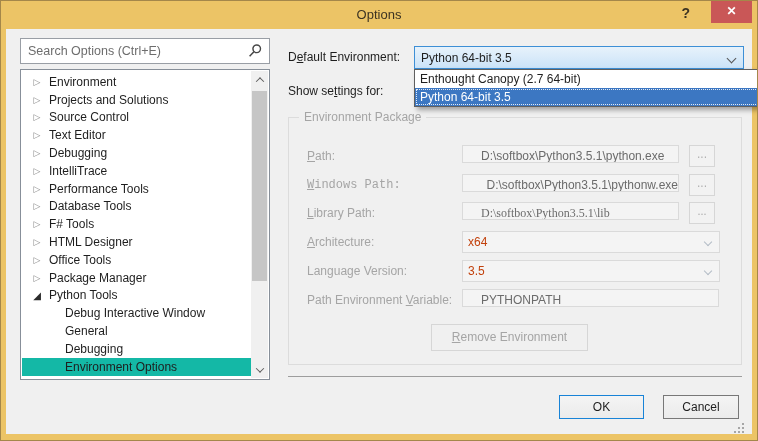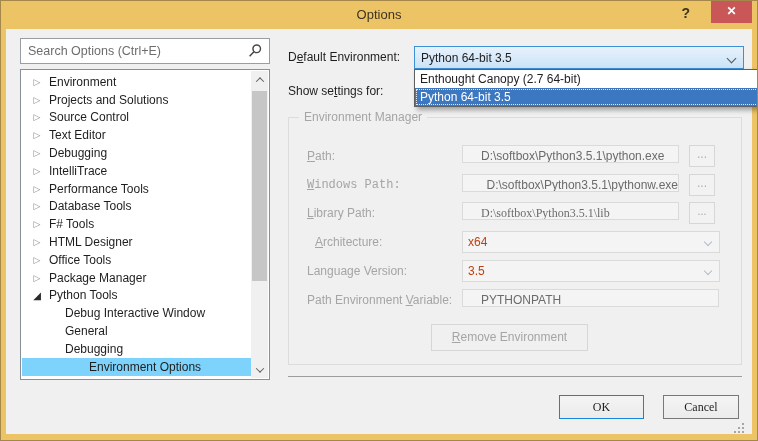--- a/index.html
+++ b/index.html
@@ -21,21 +21,21 @@
   
   .searchbox { position:absolute; left:14px; top:9px; width:250px; height:26px; background:#fff; border:1px solid #999ea5; display:flex; align-items:center; }
   .searchbox input { flex:1; border:none; outline:none; background:transparent; font-family:inherit; font-size:12.5px; color:#1e1e1e; padding:0 4px 0 7px; }
   .searchbox input::placeholder { color:#6d6d6d; opacity:1; }
   .search-icon { width:16px; height:16px; margin-right:6px; flex:none; }
 
   
   .tree { position:absolute; left:14px; top:40px; width:250px; height:311px; background:#fff; border:1px solid #878f99; overflow:hidden; }
   .tree-rows { position:absolute; left:1px; top:1px; right:18px; bottom:1px; padding-top:2px; overflow:hidden; }
   .tree-row { height:17.8px; display:flex; align-items:center; white-space:nowrap; overflow:hidden; }
-  .tree-row.selected { background:#7dd3fc;padding-left:24px; }
+  .tree-row.selected { background:#14b8a6; }
   .glyph { width:10px; text-align:center; font-size:9px; flex:none; margin-left:10px; margin-right:7px; }
   .glyph.collapsed { color:#8a8a8a; }
   .glyph.expanded  { color:#2b2b2b; font-size:10px; }
   .tree-row.lvl1 .lbl { margin-left:43px; }
   .tree-row.lvl0 .lbl { margin-left:0; }
 
   
   .vscroll { position:absolute; top:1px; right:1px; width:17px; bottom:1px; background:#f0f0f0; }
   .scroll-arrow { position:absolute; left:0; width:17px; height:17px; display:flex; align-items:center; justify-content:center; }
   .scroll-arrow.up { top:0; } .scroll-arrow.down { bottom:0; }
@@ -63,21 +63,21 @@
   .dis-combo { position:absolute; height:22px; background:#f4f4f4; border:1px solid #dadada; color:#c2410c; line-height:20px; padding-left:5px; }
   .dis-chev { position:absolute; right:8px; top:7px; width:6px; height:6px; border-right:1.6px solid #b3bcc6; border-bottom:1.6px solid #b3bcc6; transform:rotate(45deg); }
   .dots-btn { position:absolute; width:26px; height:22px; background:#f2f2f2; border:1px solid #d6d6d6; color:#b0b0b0; text-align:center; line-height:16px; font-size:12px; }
   .remove-btn { position:absolute; left:142px; top:206px; width:157px; height:27px; background:#f0f0f0; border:1px solid #d6d6d6; color:#a5a5a5; text-align:center; line-height:25px; }
 
   .field-r1 { top:27px; }  .field-r2 { top:56px; }  .field-r3 { top:84px;font-family:Liberation Serif, serif; }
   .field-r4 { top:113px; } .field-r5 { top:142px; } .field-r6 { top:171px; }
 
   .separator { position:absolute; left:282px; top:347px; width:454px; height:1px; background:#9d9d9d; }
 
-  .btn { position:absolute; top:366px; height:24px; text-align:center; line-height:22px; color:#1e1e1e; background:linear-gradient(#f4f4f4,#ebebeb);font-family:Liberation Serif, serif; }
+  .btn { position:absolute; top:366px; height:24px; text-align:center; line-height:22px; color:#1e1e1e; background:linear-gradient(#f4f4f4,#ebebeb); }
   .btn-ok { left:553px; width:85px; border:1px solid #1883d7; }
   .btn-cancel { left:657px; width:76px; border:1px solid #787878; }
 
   .grip { position:absolute; right:8px; bottom:9px; width:2px; height:2px; background:#a6a6a6;
           box-shadow:0 4px #a6a6a6, 0 8px #a6a6a6, -4px 4px #a6a6a6, -4px 8px #a6a6a6, -8px 8px #a6a6a6; }
 </style>
 </head>
 <body>
 
 <div class="dialog">
@@ -196,41 +196,41 @@
     <div class="lbl-static" style="left:282px; top:55px;">
       <span>Show se</span><span class="mn">t</span><span>tings for:</span>
     </div>
 
     <div class="droplist">
         <div class="dropitem">Enthought Canopy (2.7 64-bit)</div>
         <div class="dropitem selected">Python 64-bit 3.5</div>
       </div>
 
     <div class="groupbox">
-      <div class="group-label">Environment Manager</div>
+      <div class="group-label">Environment Package</div>
 
       <div class="dis-label" style="left:18px; top:31px;">
         <span></span><span class="mn">P</span><span>ath:</span>
       </div>
       <div class="dis-field field-r1" style="left:173px; width:217px;">D:\softbox\Python3.5.1\python.exe</div>
       <div class="dots-btn field-r1" style="left:400px;">...</div>
 
       <div class="dis-label" style="left:18px; top:60px;font-family:Liberation Mono, monospace;">
         <span></span><span class="mn">W</span><span>indows Path:</span>
       </div>
       <div class="dis-field field-r2" style="left:173px; width:217px;text-align:right;">D:\softbox\Python3.5.1\pythonw.exe</div>
       <div class="dots-btn field-r2" style="left:400px;">...</div>
 
       <div class="dis-label" style="left:18px; top:88px;">
         <span></span><span class="mn">L</span><span>ibrary Path:</span>
       </div>
       <div class="dis-field field-r3" style="left:173px; width:217px;">D:\softbox\Python3.5.1\lib</div>
       <div class="dots-btn field-r3" style="left:400px;">...</div>
 
-      <div class="dis-label" style="left:26px; top:117px;text-align:right;">
+      <div class="dis-label" style="left:18px; top:117px;text-align:right;">
         <span></span><span class="mn">A</span><span>rchitecture:</span>
       </div>
       <div class="dis-combo field-r4" style="left:173px; width:258px;">
         <span>x64</span>
         <span class="dis-chev"></span>
       </div>
 
       <div class="dis-label" style="left:18px; top:146px;">
         <span>Lan</span><span class="mn">g</span><span>uage Version:</span>
       </div>

